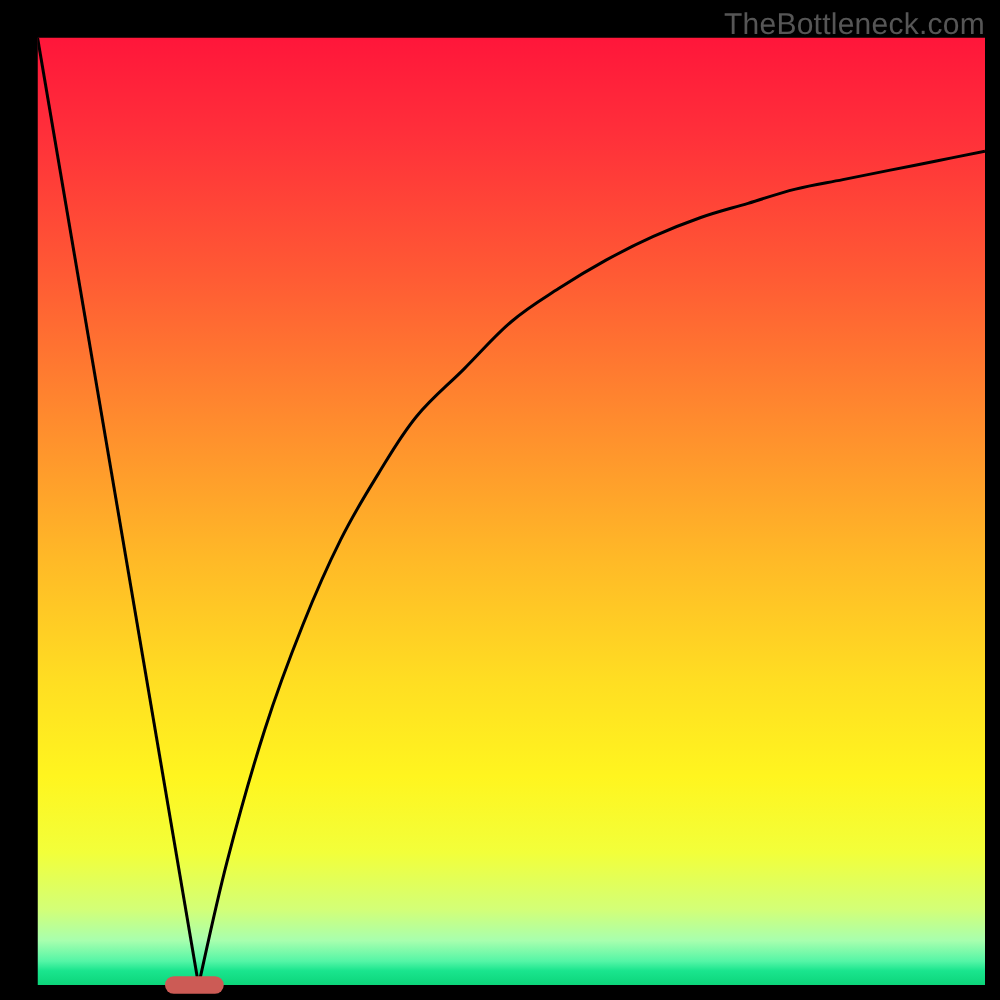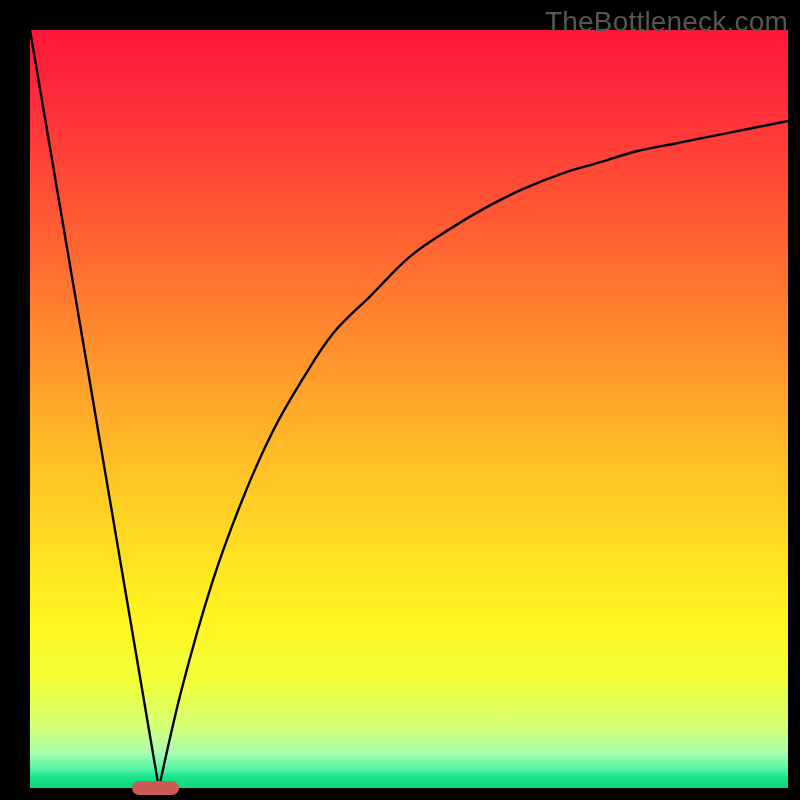--- a/index.html
+++ b/index.html
@@ -35,21 +35,21 @@
     left: 0;
     top: 0;
     width: 100%;
     height: 100%;
   }
   .watermark {
     position: absolute;
     top: 6px;
     right: 12px;
     font-family: Arial, Helvetica, sans-serif;
-    font-size: 28px;
+    font-size: 24px;
     font-weight: 500;
     color: #565656;
     letter-spacing: 0.2px;
   }
   .marker {
     position: absolute;
     background: #cc5b55;
     border-radius: 7px;
     height: 14px;
   }

